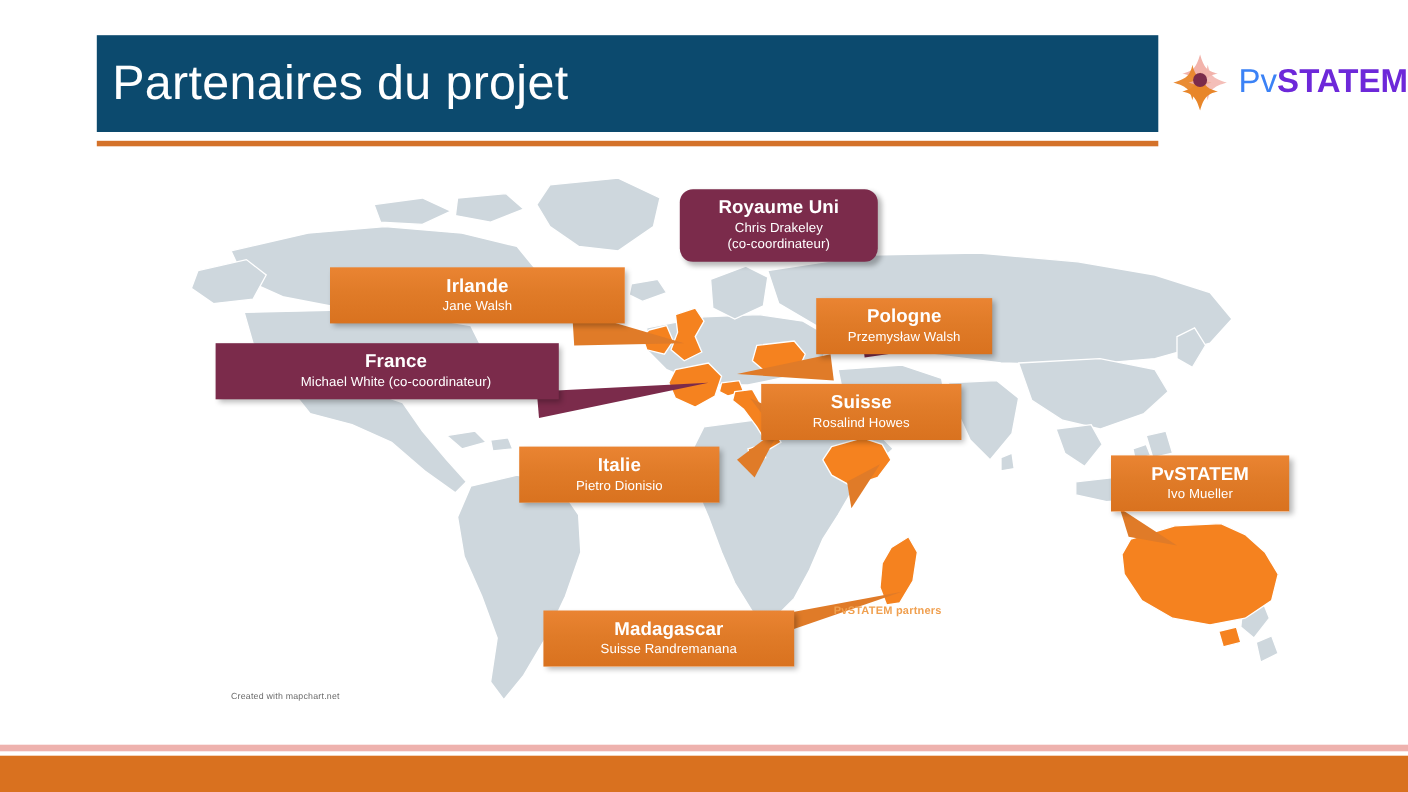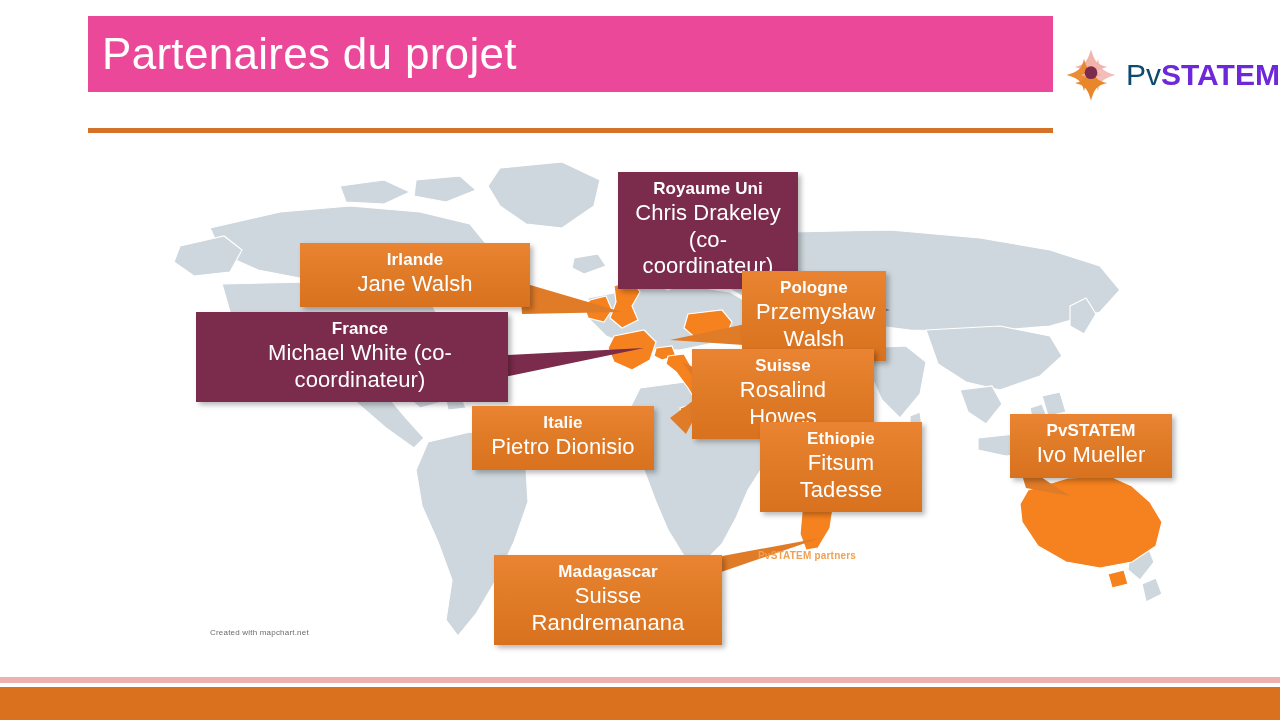--- a/index.html
+++ b/index.html
@@ -7,22 +7,22 @@
     width:1280px;height:720px;
     background:#ffffff;
     font-family:"Liberation Sans", sans-serif;
     overflow:hidden;
     position:relative;
   }
   .slide{position:absolute;inset:0;width:1280px;height:720px;overflow:hidden;}
 
   
   .title-bar{
-    position:absolute;left:88px;top:16px;width:965px;height:76px;
-    background:#ec4899;
+    position:absolute;left:88px;top:32px;width:965px;height:88px;
+    background:#0c4a6e;
     display:flex;align-items:center;
   }
   .title-text{
     color:#ffffff;
     font-size:44px;
     font-weight:400;
     letter-spacing:.3px;
     padding-left:14px;
     line-height:1;
     font-family:"Liberation Sans", sans-serif;
@@ -35,21 +35,21 @@
   
   .logo{
     position:absolute;left:1062px;top:44px;width:212px;height:62px;
     display:flex;align-items:center;gap:6px;
   }
   .logo-mark{width:58px;height:58px;flex:0 0 58px;position:relative;}
   .logo-word{
     font-size:30px;line-height:1;white-space:nowrap;
     font-family:"Liberation Sans", sans-serif;
   }
-  .logo-word .pv{color:#0c4a6e;font-weight:400;}
+  .logo-word .pv{color:#3b82f6;font-weight:400;}
   .logo-word .statem{color:#6d28d9;font-weight:bold;}
 
   
   .map-wrap{
     position:absolute;left:170px;top:150px;width:1010px;height:500px;
   }
   .map-svg{position:absolute;left:0;top:0;width:1010px;height:500px;}
 
   .map-credit{
     position:absolute;left:40px;top:478px;
@@ -75,21 +75,21 @@
   .callout.orange{
     background:linear-gradient(to bottom,#ea8432 0%,#e07b28 45%,#d9721f 100%);
   }
   .callout.maroon{
     background:#7b2b4b;
   }
   .callout .c-title{
     display:block;font-weight:bold;font-size:17px;letter-spacing:.1px;
   }
   .callout .c-line{
-    display:block;font-weight:400;font-size:22px;letter-spacing:.1px;
+    display:block;font-weight:400;font-size:12px;letter-spacing:.1px;
   }
 
   
   .bottom-pink{position:absolute;left:0;top:677px;width:1280px;height:6px;background:#eeb2ae;}
   .bottom-orange{position:absolute;left:0;top:687px;width:1280px;height:33px;background:#d9711f;}
 </style>
 </head>
 <body>
 
 <div class="slide">
@@ -205,55 +205,51 @@
         <path d="M600 288 L630 272 L604 312 Z" fill="#e07b28"></path>
         <path d="M848 312 L900 346 L856 338 Z" fill="#e07b28"></path>
         <path d="M520 412 L650 388 L522 432 Z" fill="#e07b28"></path>
       </g>
     </svg>
 
     <div class="map-legend">PvSTATEM partners</div>
     <div class="map-credit">Created with mapchart.net</div>
   </div>
 
-  <div class="callout maroon" style="left:618px;top:172px;width:180px;">
+  <div class="callout maroon" style="left:618px;top:172px;width:180px;border-radius:12px;">
     <span class="c-title">Royaume Uni</span>
     <span class="c-line">Chris Drakeley</span>
     <span class="c-line">(co-coordinateur)</span>
   </div>
 
-  <div class="callout orange" style="left:300px;top:243px;width:230px;">
+  <div class="callout orange" style="left:300px;top:243px;width:268px;">
     <span class="c-title">Irlande</span>
     <span class="c-line">Jane Walsh</span>
   </div>
 
-  <div class="callout orange" style="left:742px;top:271px;width:144px;">
+  <div class="callout orange" style="left:742px;top:271px;width:160px;">
     <span class="c-title">Pologne</span>
     <span class="c-line">Przemysław Walsh</span>
   </div>
 
   <div class="callout maroon" style="left:196px;top:312px;width:312px;padding-left:30px;">
     <span class="c-title">France</span>
     <span class="c-line">Michael White (co-coordinateur)</span>
   </div>
 
   <div class="callout orange" style="left:472px;top:406px;width:182px;">
     <span class="c-title">Italie</span>
     <span class="c-line">Pietro Dionisio</span>
   </div>
 
   <div class="callout orange" style="left:692px;top:349px;width:182px;">
     <span class="c-title">Suisse</span>
     <span class="c-line">Rosalind Howes</span>
   </div>
 
-  <div class="callout orange" style="left:760px;top:422px;width:162px;">
-    <span class="c-title">Ethiopie</span>
-    <span class="c-line">Fitsum Tadesse</span>
-  </div>
 
   <div class="callout orange" style="left:1010px;top:414px;width:162px;">
     <span class="c-title">PvSTATEM</span>
     <span class="c-line">Ivo Mueller</span>
   </div>
 
   <div class="callout orange" style="left:494px;top:555px;width:228px;">
     <span class="c-title">Madagascar</span>
     <span class="c-line">Suisse Randremanana</span>
   </div>

